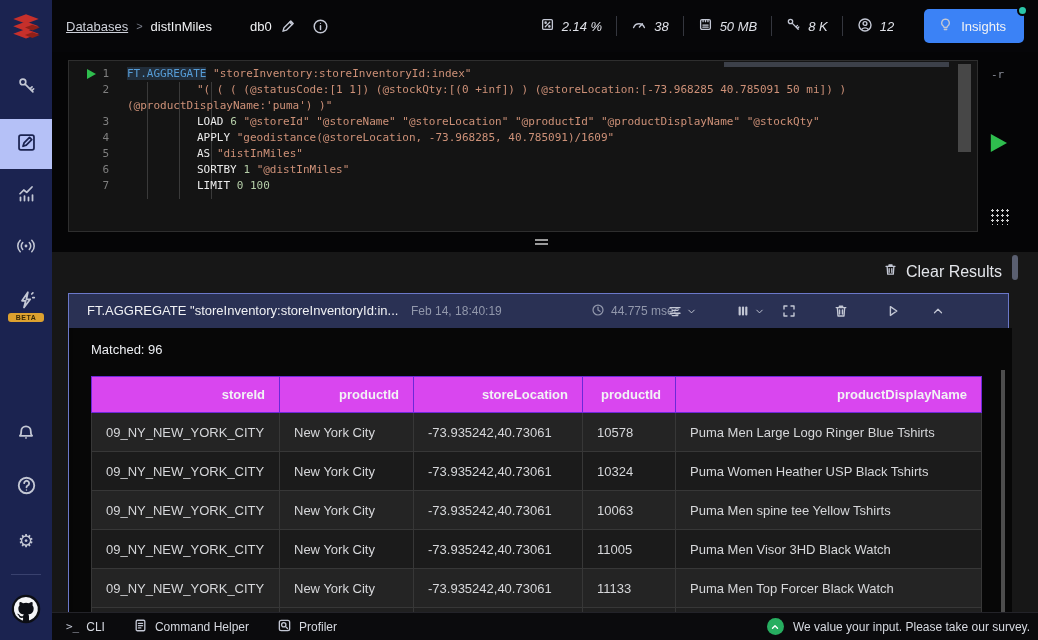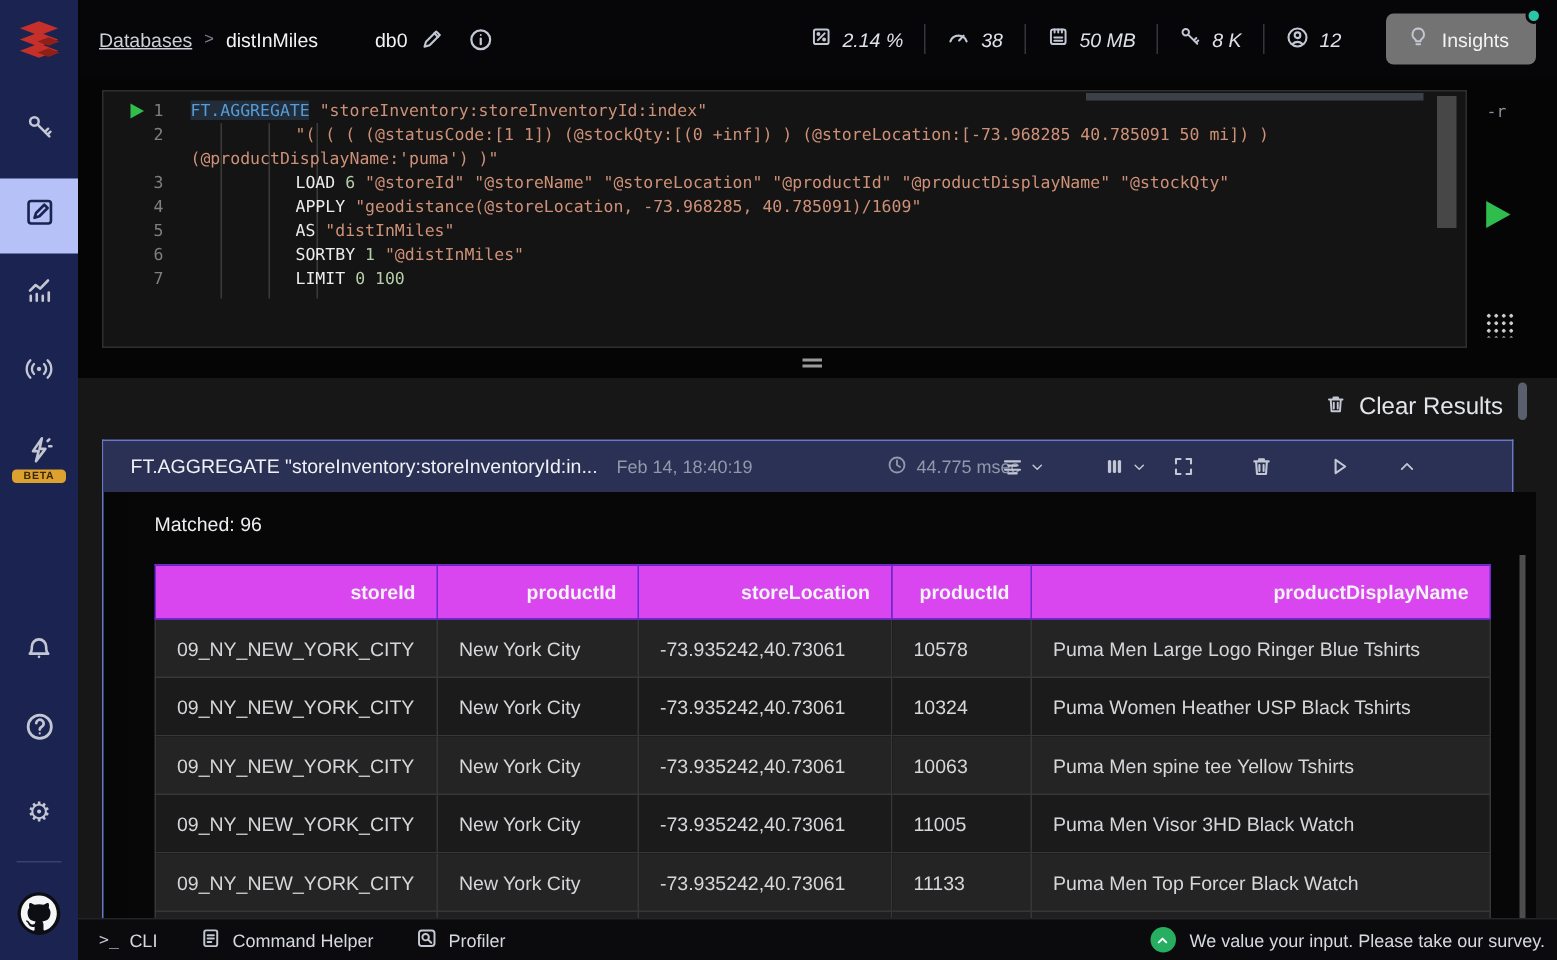--- a/index.html
+++ b/index.html
@@ -21,21 +21,21 @@
   
   .topbar { position:absolute; left:52px; top:0; width:986px; height:52px; background:#060608; display:flex; align-items:center; }
   .breadcrumb { display:flex; align-items:center; gap:8px; margin-left:14px; font-size:13px; }
   .bc-link { color:#cdd0d9; text-decoration:underline; cursor:pointer; }
   .bc-sep { color:#7d818e; font-size:11px; }
   .bc-db { color:#f2f3f5; }
   .bc-index { color:#f2f3f5; margin-left:30px; }
   .metrics { display:flex; align-items:center; margin-left:auto; margin-right:16px; font-size:13px; color:#dfe1e8;font-style:italic; }
   .metric { display:flex; align-items:center; gap:7px; padding:0 14px; }
   .metric-sep { width:1px; height:20px; background:#34363e; }
-  .insights-btn { position:relative; display:flex; align-items:center; gap:8px; background:#737373; border:0;
+  .insights-btn { position:relative; display:flex; align-items:center; gap:8px; background:#3b82f6; border:0;
                   color:#f2f3f5; font-size:13px; font-family:inherit; padding:8px 18px 8px 14px; border-radius:5px;
                   margin-right:14px; cursor:pointer; }
   .insights-dot { position:absolute; right:-4px; top:-4px; width:11px; height:11px; border-radius:50%; background:#2bc6a8; border:2px solid #060608; }
 
   
   .editor-panel { position:absolute; left:68px; top:60px; width:910px; height:172px; background:#141414;
                   border:1px solid #2e2e2e; overflow:hidden; }
   .code-lines { position:absolute; left:0; top:5px; right:24px; font-family:"DejaVu Sans Mono", monospace;
                 font-size:11px; line-height:16px; white-space:pre; }
   .code-row { display:flex; height:16px; overflow:hidden; }
@@ -70,21 +70,21 @@
   .clear-results { position:absolute; right:32px; top:6px; display:flex; align-items:center; gap:8px; background:none; border:0;
                    color:#e3e5ea; font-size:16px; font-family:inherit; cursor:pointer; padding:4px; }
   .results-scroll-thumb { position:absolute; right:20px; top:3px; width:6px; height:25px; background:#5a5f70; border-radius:3px; }
 
   .query-card { position:absolute; left:16px; top:41px; width:941px; height:319px; border:1px solid #6b78c9; border-bottom:0; background:#060606; }
   .card-header { position:absolute; left:0; top:0; width:100%; height:34px; background:#2a3154; display:flex; align-items:center; cursor:pointer; }
   .card-title { position:absolute; left:18px; top:0; line-height:34px; font-size:13px; color:#f0f1f4; white-space:nowrap; }
   .card-time { position:absolute; left:342px; top:0; line-height:34px; font-size:12px; color:#9298ac; }
   .card-duration { position:absolute; left:522px; top:0; height:34px; display:flex; align-items:center; gap:6px; font-size:12px; color:#9298ac; }
   .hdr-ic { position:absolute; top:0; height:34px; display:flex; align-items:center; gap:3px; background:none; border:0; cursor:pointer; padding:0; }
-  .card-body { position:absolute; left:16px; top:34px; width:100%; height:285px; background:#070707; overflow:hidden;padding-left:36px; }
+  .card-body { position:absolute; left:4px; top:34px; width:100%; height:285px; background:#070707; overflow:hidden;padding-left:36px; }
   .matched { position:absolute; left:18px; top:14px; font-size:13px; color:#eceef2; }
   .card-scroll-thumb { position:absolute; right:7px; top:42px; width:4px; height:243px; background:#4d4d4d; }
 
   table.results { position:absolute; left:18px; top:48px; width:890px; border-collapse:collapse; table-layout:fixed;
                   font-size:13px; }
   table.results th { height:36px; text-align:right; padding:0 14px; color:#f2f3f5; font-weight:bold;
                      background:#d946ef; border:1px solid #6d28d9; cursor:pointer; }
   table.results td { height:39px; padding:0 14px; color:#d6d7da; border:1px solid #373737; overflow:hidden; white-space:nowrap; }
   table.results tr.odd td  { background:#242424; }
   table.results tr.even td { background:#1b1b1b; }

